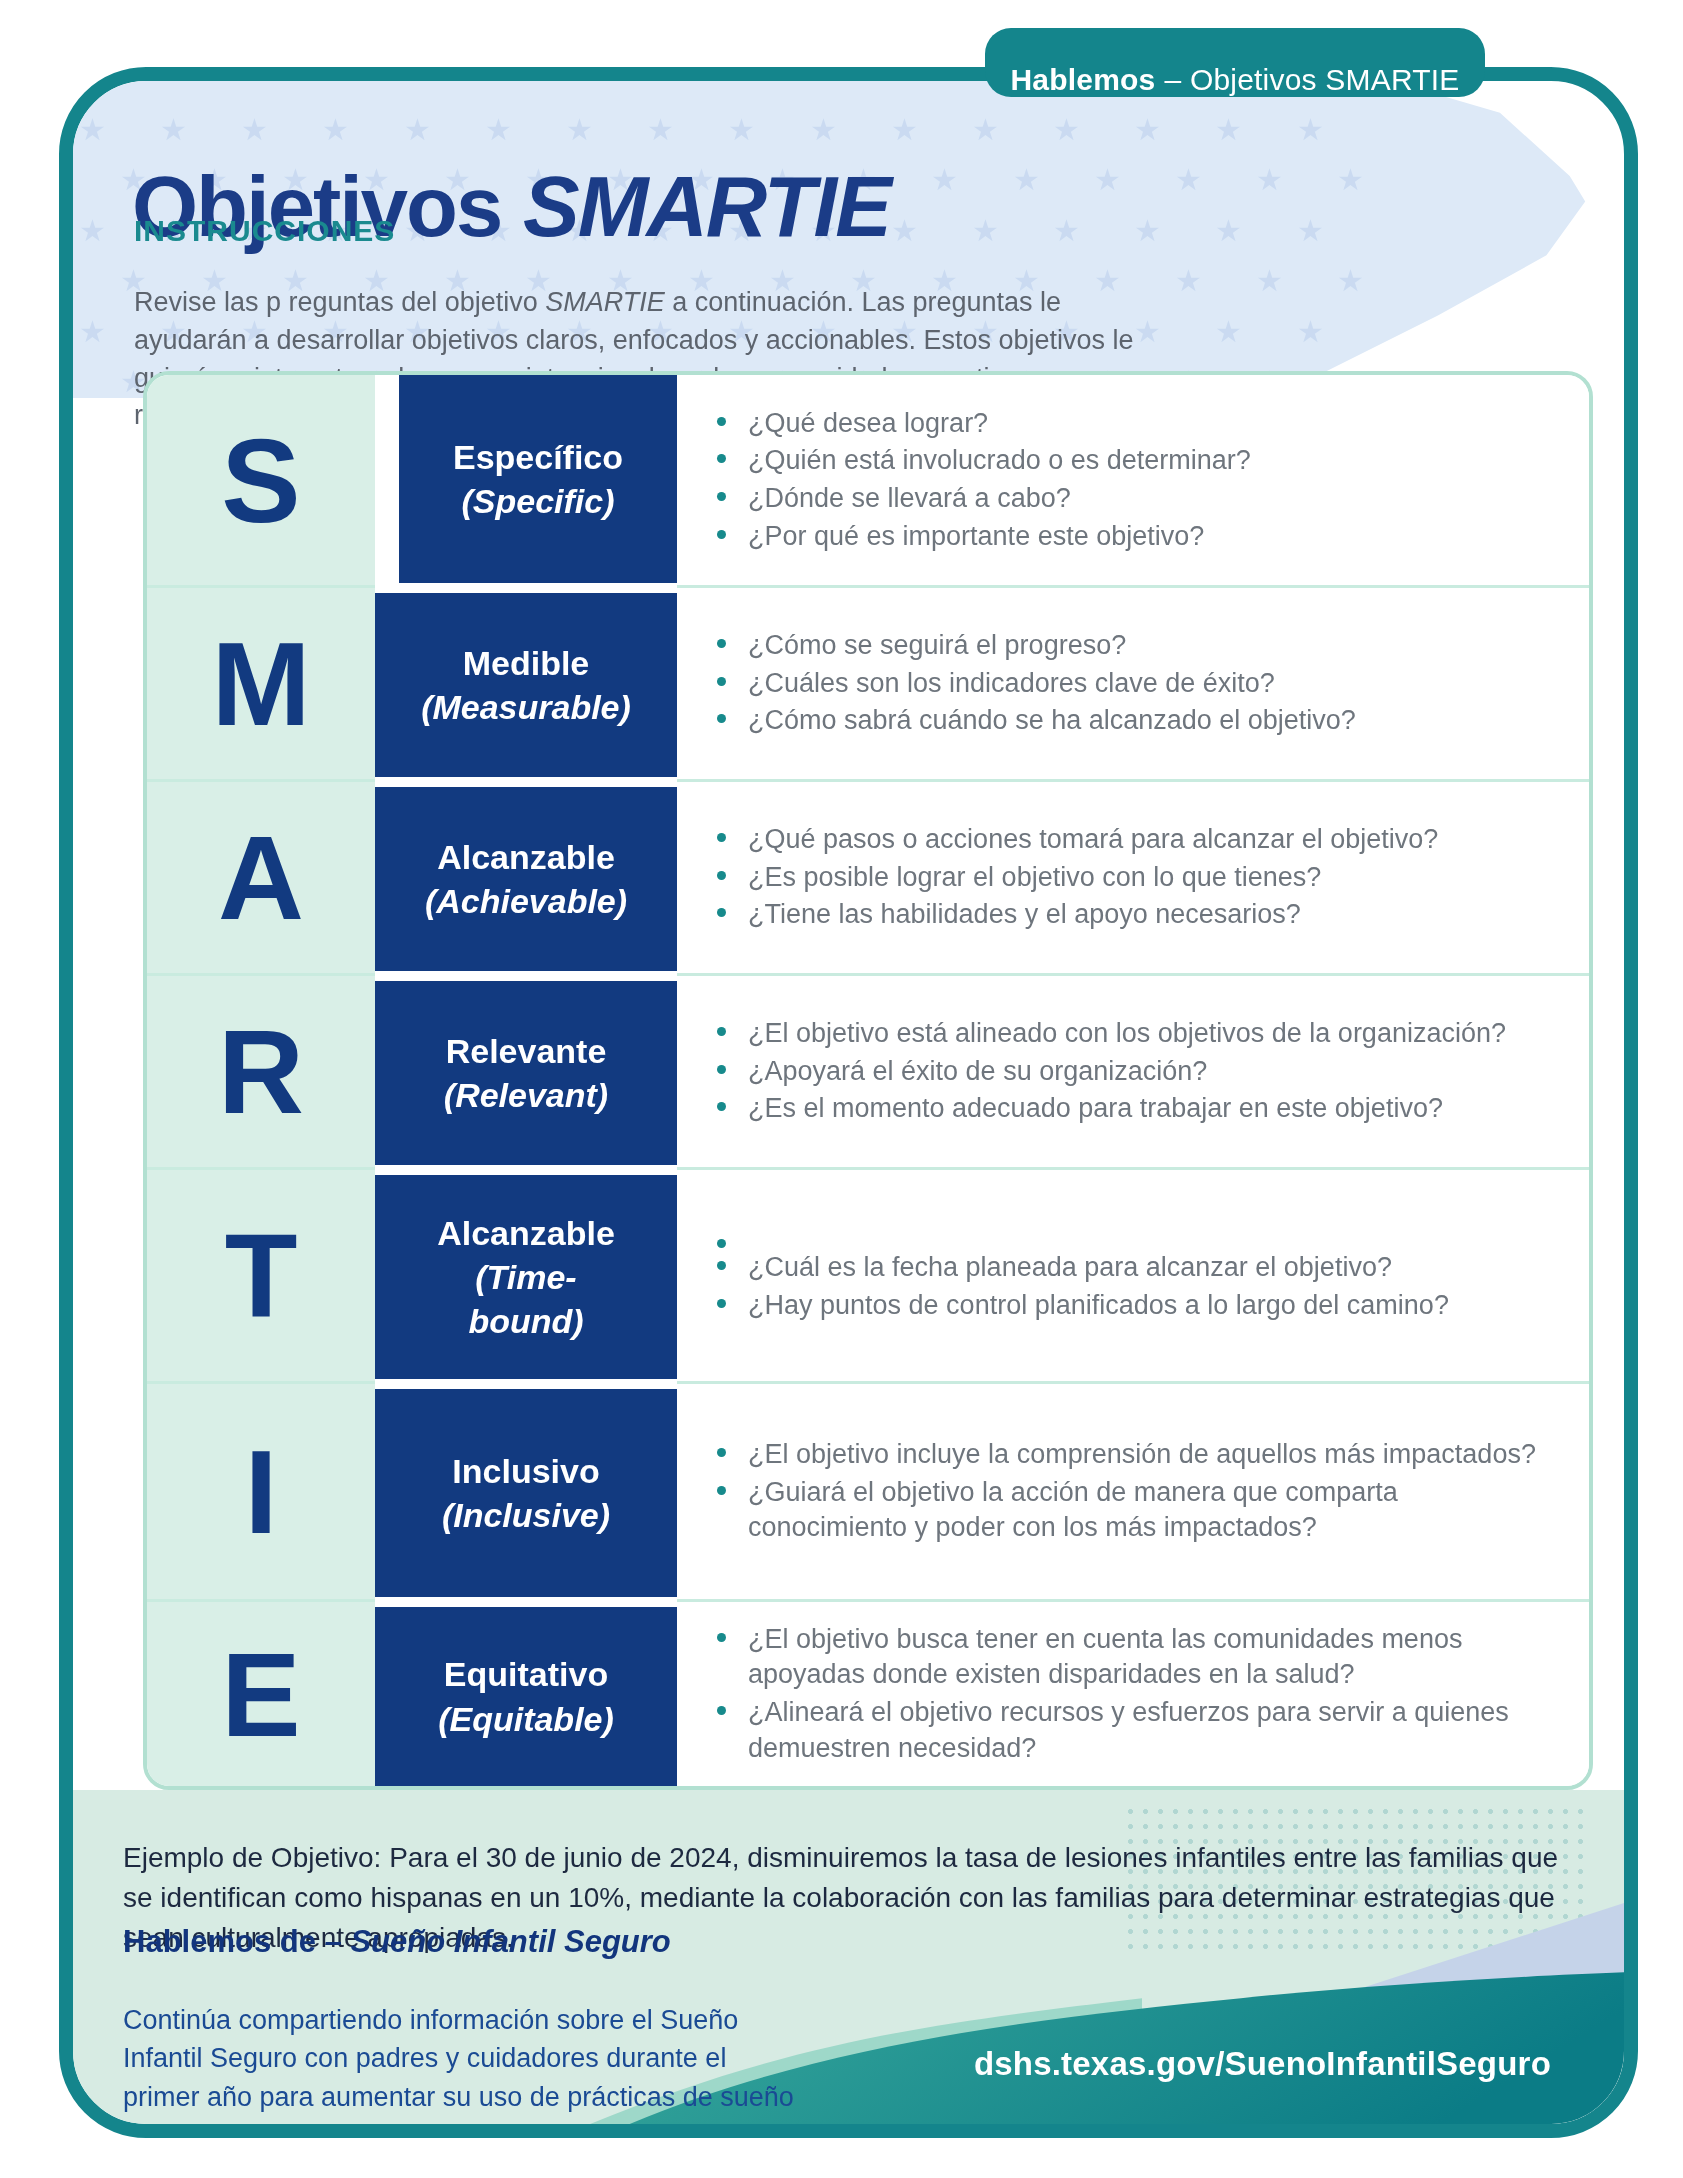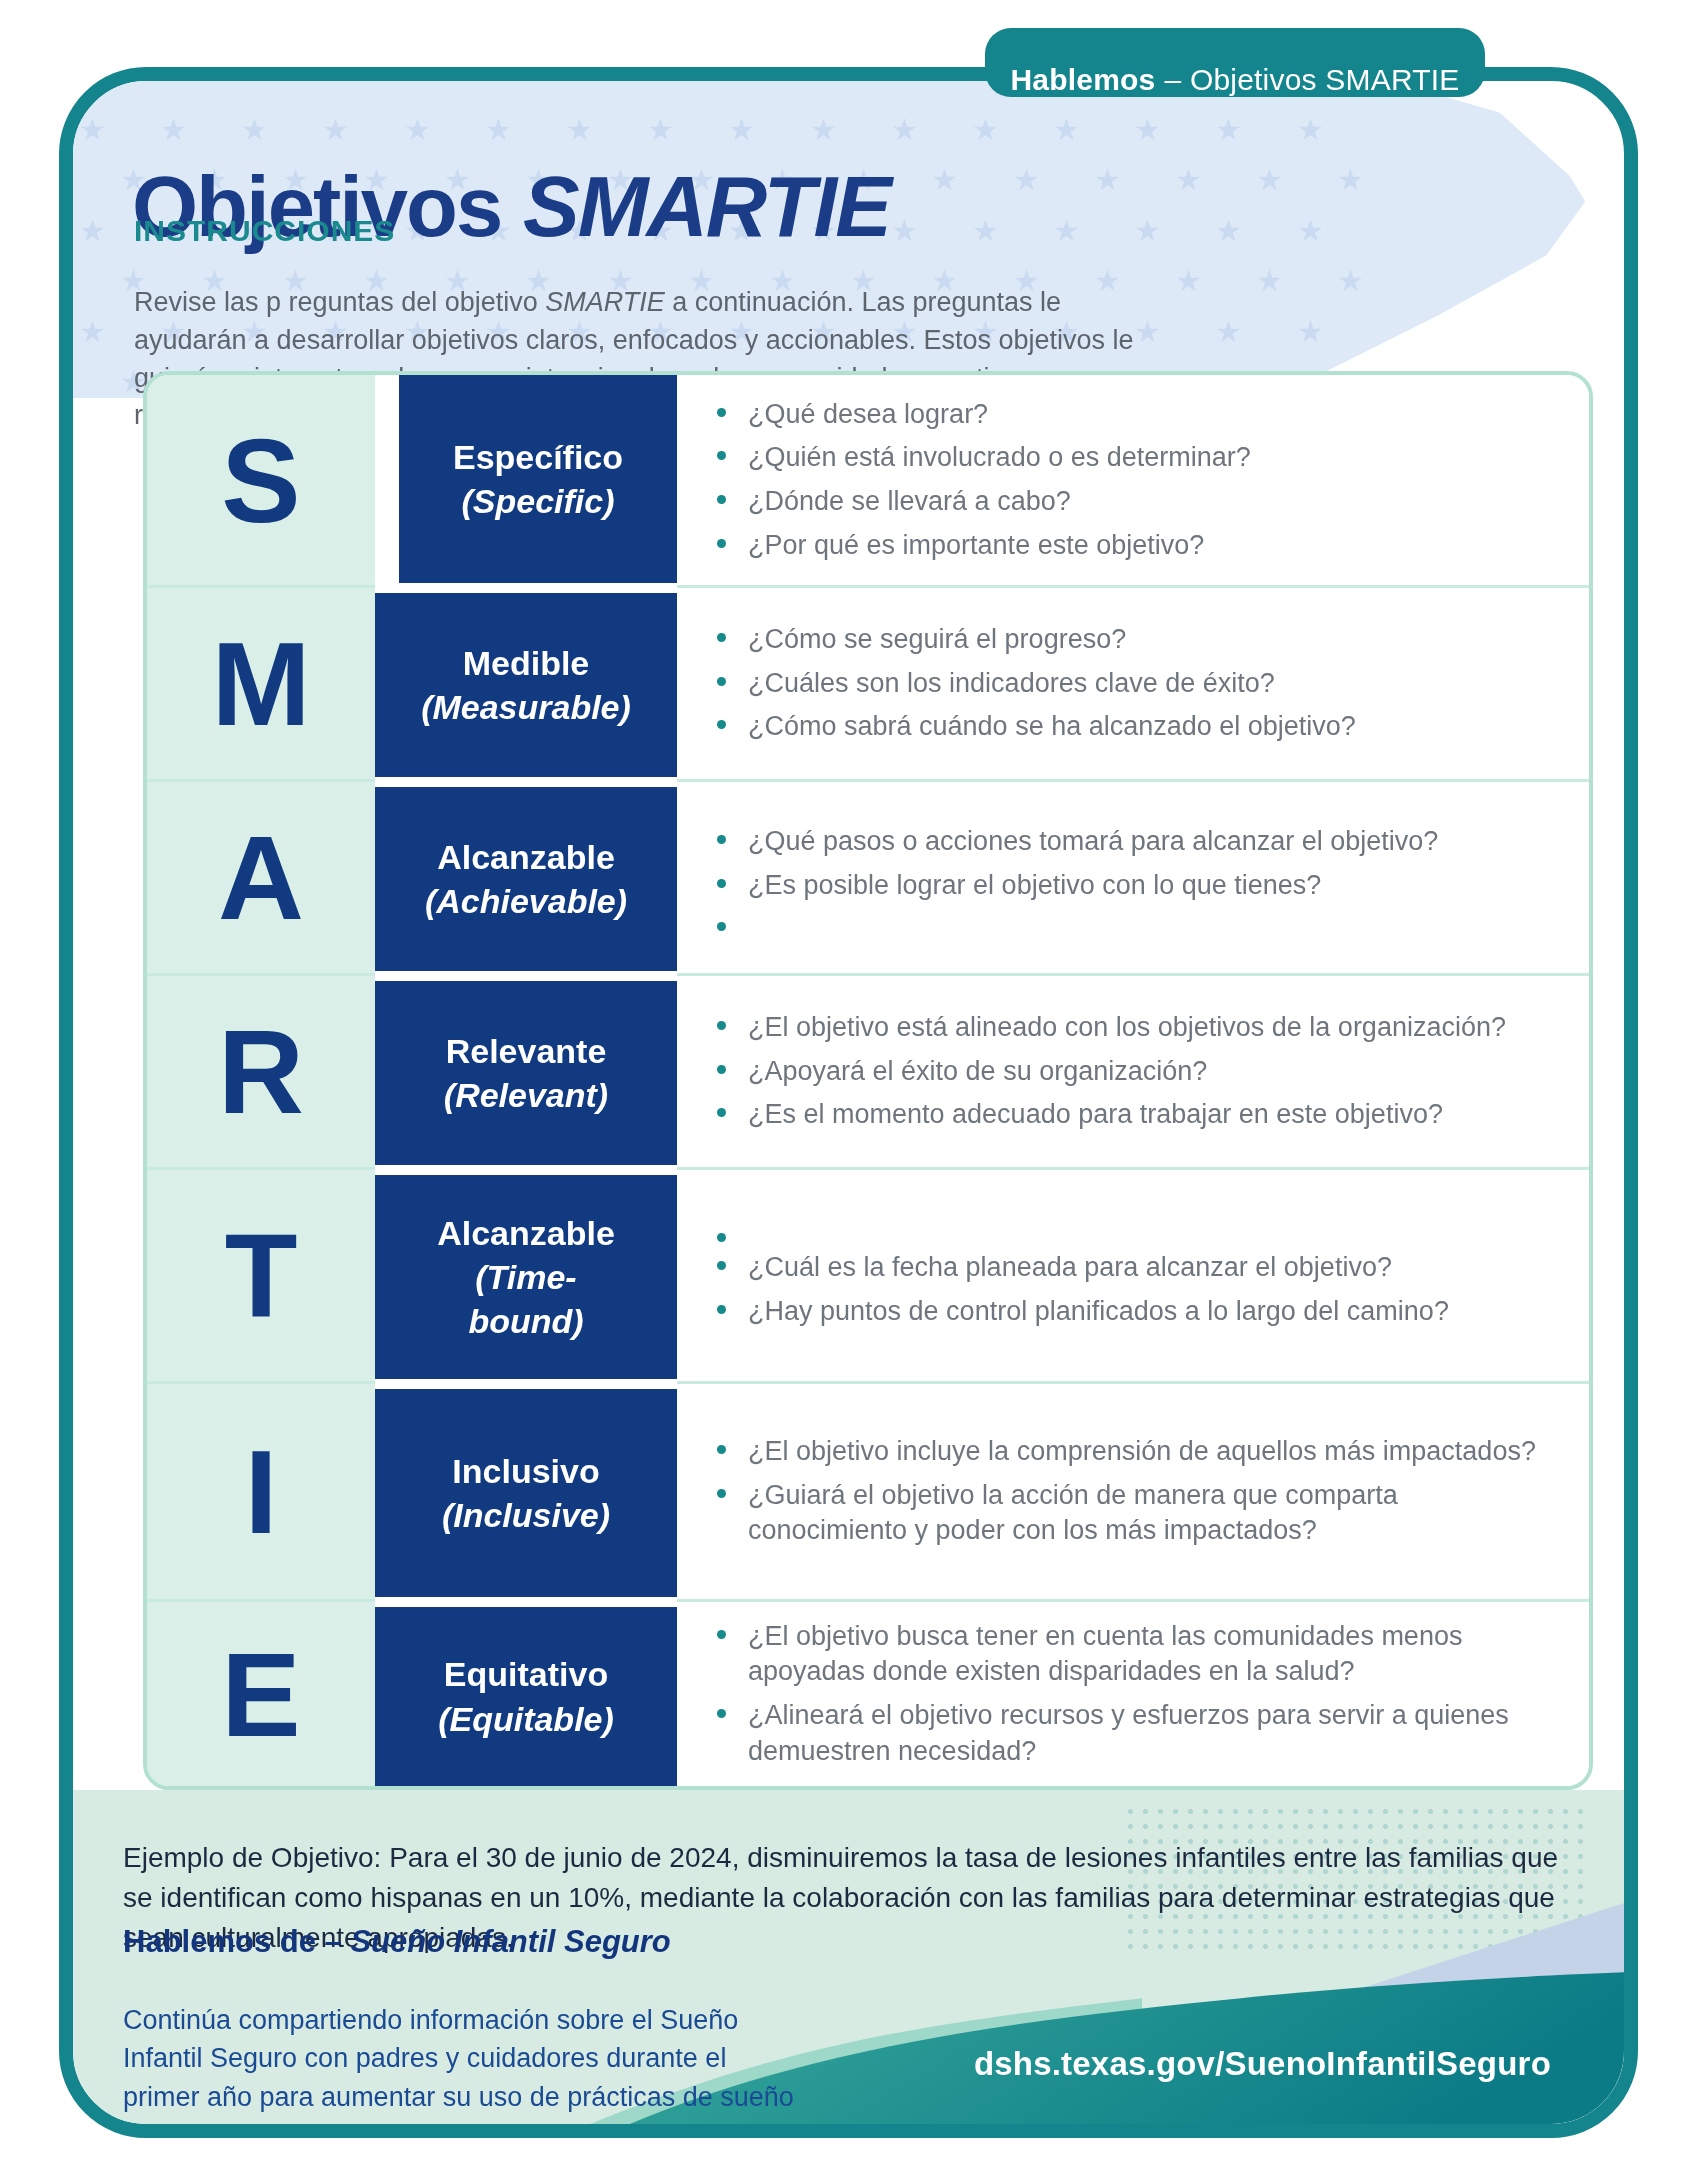--- a/index.html
+++ b/index.html
@@ -67,21 +67,21 @@
     align-items:center;justify-content:center;text-align:center;padding:0 14px;box-sizing:border-box;
   }
   .row:first-child .navy-block{margin-top:0;margin-left:24px;}
   .row:last-child .navy-block{margin-bottom:0;}
   .label-es{color:#ffffff;font-size:34px;font-weight:bold;line-height:1.3;}
   .label-en{color:#ffffff;font-size:34px;font-weight:bold;font-style:italic;line-height:1.3;white-space:pre-line;}
   .cell-q{
     flex:1;background:#ffffff;border-bottom:3px solid #c9ebdf;
     display:flex;align-items:center;padding:24px 46px 24px 40px;
   }
-  .qlist{list-style:none;margin:0;padding:0;display:flex;flex-direction:column;gap:8px;}
+  .qlist{list-style:none;margin:0;padding:0;display:flex;flex-direction:column;gap:2px;}
   .q{display:flex;align-items:flex-start;}
   .dot{flex:0 0 9px;width:9px;height:9px;border-radius:50%;background:#178a8c;margin:11px 22px 0 0;}
   .qtext{font-size:27px;line-height:1.32;color:#6e757d;}
   
   .footer{
     position:absolute;left:0;top:1709px;width:1551px;height:335px;background:#d7ebe3;overflow:hidden;
   }
   .dots{
     position:absolute;right:36px;top:14px;width:465px;height:149px;opacity:.8;
     background-image:radial-gradient(rgba(23,133,138,.25) 2.2px,transparent 2.8px);
@@ -298,20 +298,21 @@
             <li class="q">
               <span class="dot"></span>
               <span class="qtext">¿Qué pasos o acciones tomará para alcanzar el objetivo?</span>
             </li>
             <li class="q">
               <span class="dot"></span>
               <span class="qtext">¿Es posible lograr el objetivo con lo que tienes?</span>
             </li>
             <li class="q">
               <span class="dot"></span>
+              <span class="qtext">¿Tiene las habilidades y el apoyo necesarios?</span>
             </li>
           </ul>
     </div>
   </div>
 
   <div class="row">
     <div class="cell cell-letter">
       <span class="letter">R</span>
     </div>
     <div class="cell cell-navy">

